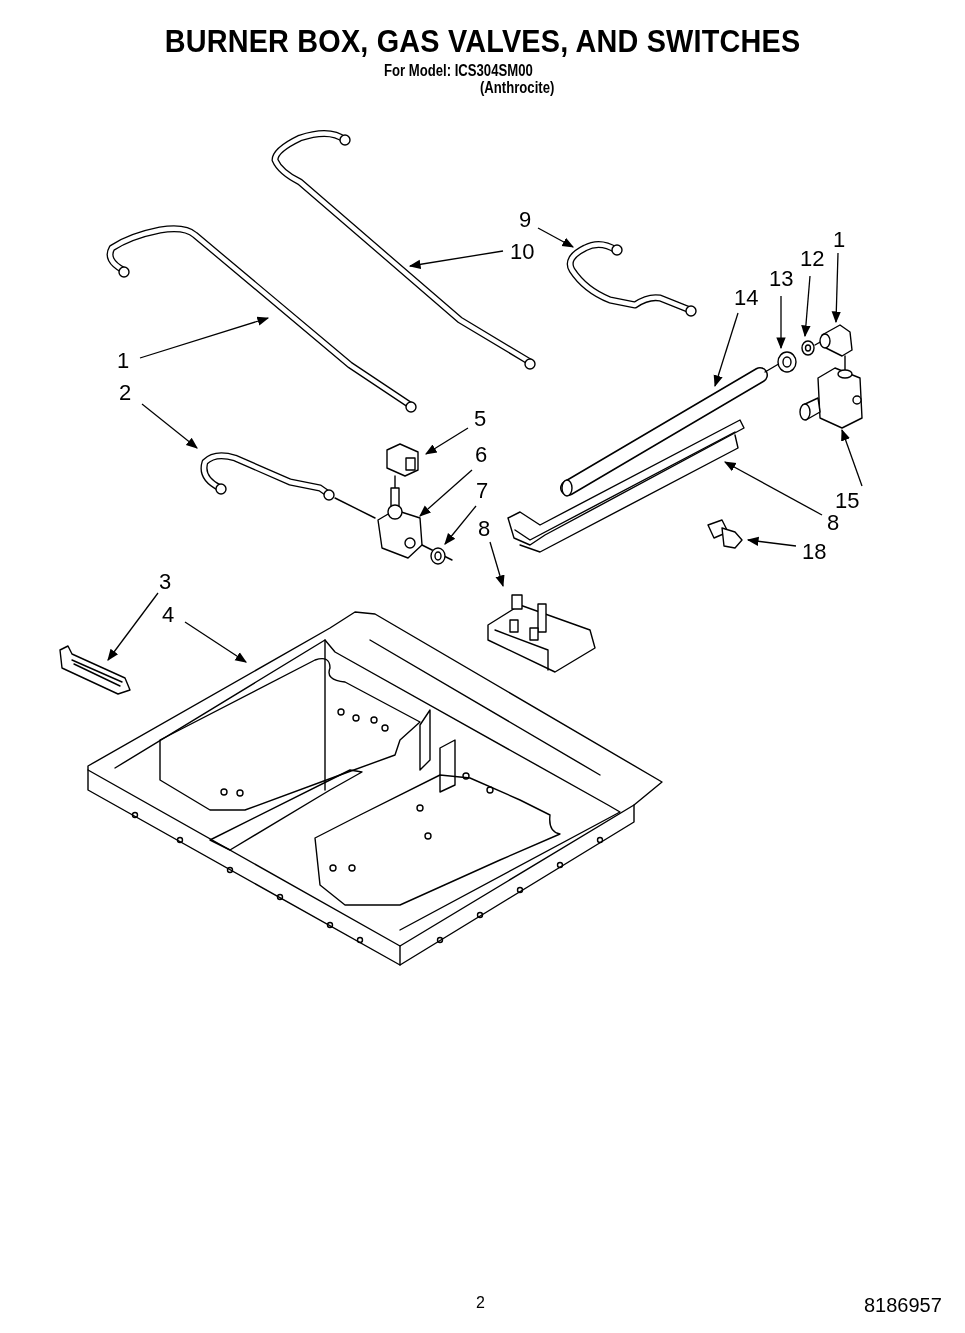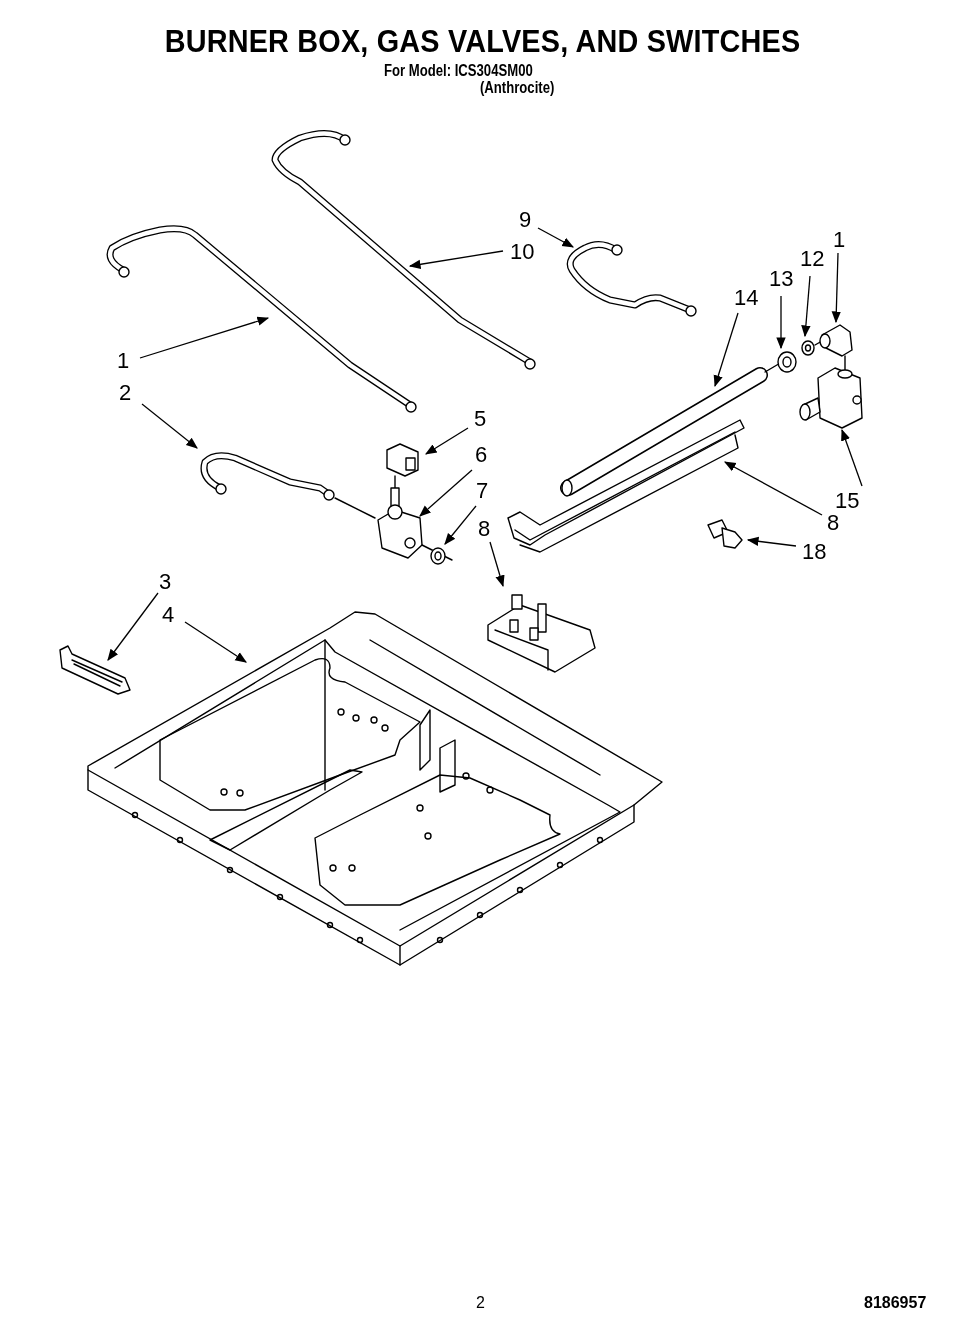--- a/index.html
+++ b/index.html
@@ -6,21 +6,21 @@
   body { width: 965px; height: 1333px; position: relative; overflow: hidden;
          font-family: "Liberation Sans", sans-serif; color: #000; }
   .title { position: absolute; left: 0; width: 965px; top: 24px; text-align: center;
            font-size: 31px; font-weight: bold; letter-spacing: 0.2px; transform: scaleX(0.93); }
   .subtitle { position: absolute; top: 62px; left: 384px; font-size: 16px; font-weight: bold;
               transform: scaleX(0.82); transform-origin: left top; }
   .subtitle2 { position: absolute; top: 79px; left: 480px; font-size: 16px; font-weight: bold;
                transform: scaleX(0.82); transform-origin: left top; }
   .callout { position: absolute; font-size: 22px; line-height: 22px; }
   .footer-page { position: absolute; top: 1294px; left: 476px; font-size: 16px; }
-  .footer-doc { position: absolute; top: 1294px; left: 864px; font-size: 16px; font-weight: bold; }
+  .footer-doc { position: absolute; top: 1294px; left: 864px; font-size: 20px; }
   svg.art { position: absolute; left: 0; top: 0; }
   .ln { fill: none; stroke: #000; stroke-width: 1.4; stroke-linecap: round; stroke-linejoin: round; }
   .tube { fill: none; stroke: #000; stroke-width: 7; stroke-linecap: round; stroke-linejoin: round; }
   .tube-in { fill: none; stroke: #fff; stroke-width: 4.4; stroke-linecap: round; stroke-linejoin: round; }
   .fill-w { fill: #fff; stroke: #000; stroke-width: 1.4; stroke-linejoin: round; }
   .leader { stroke: #000; stroke-width: 1.3; fill: none; }
 </style>
 </head>
 <body>
 

